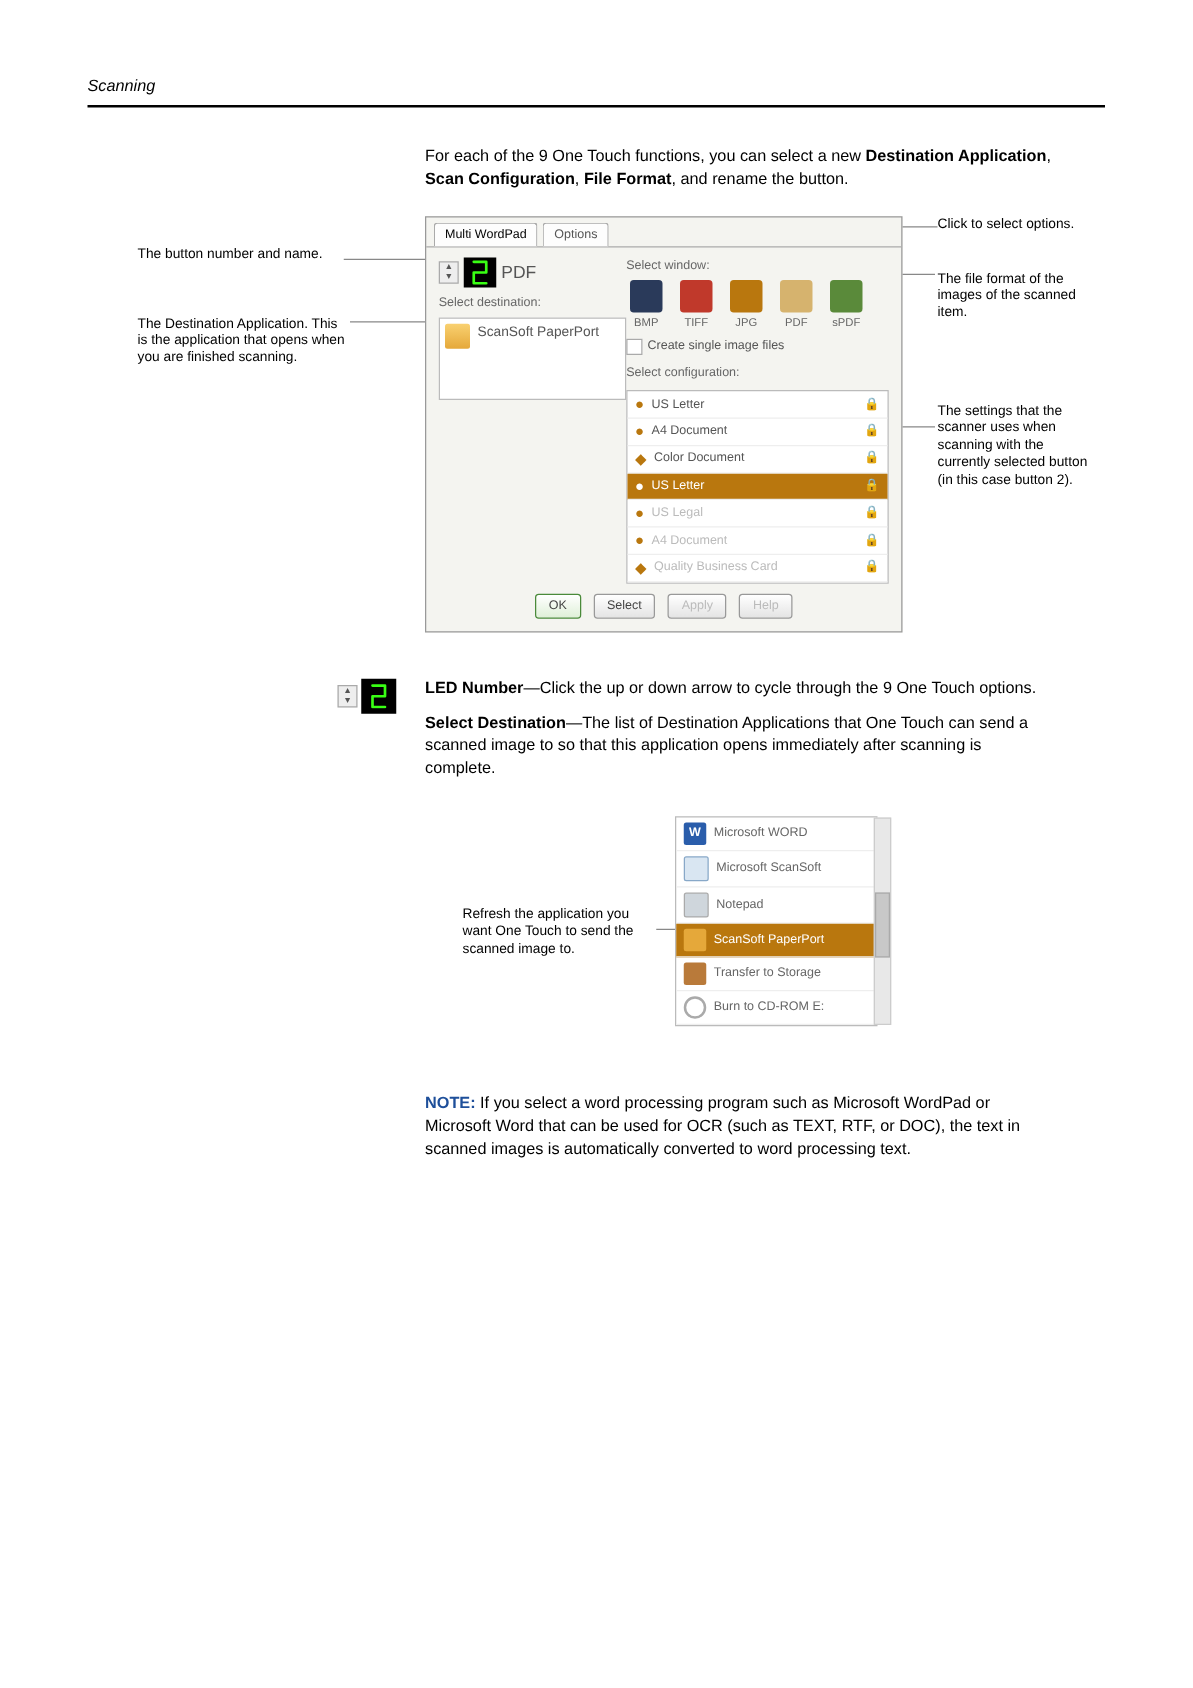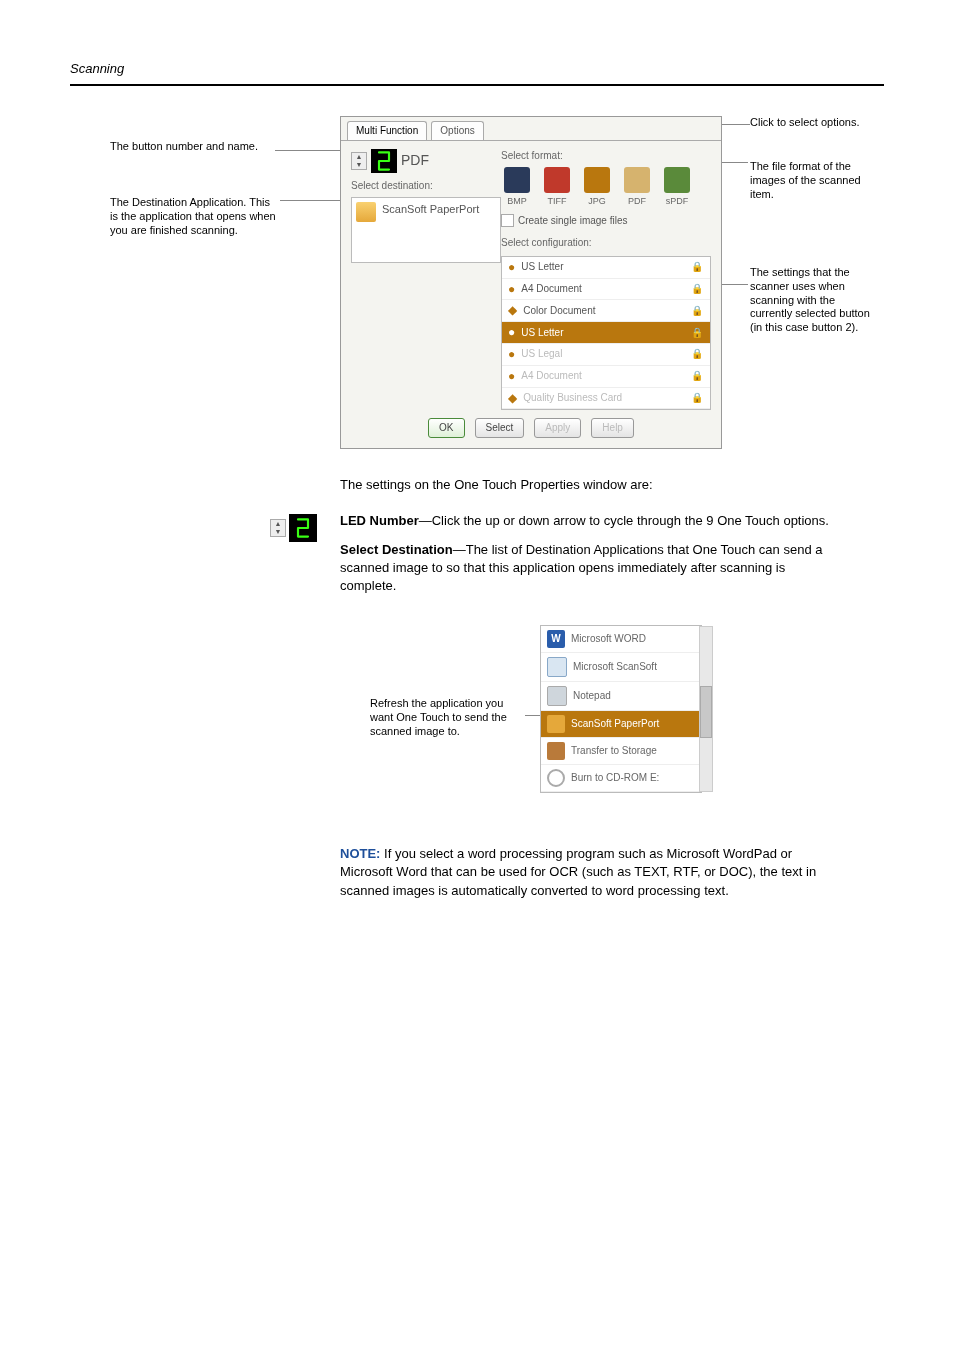--- a/index.html
+++ b/index.html
@@ -221,20 +221,23 @@
 </head>
 <body>
 <div class="page">
 
 
 
 <div class="header-running">Scanning</div>
 
 
 <div class="body-text">
+  <p>
+    <span>For each of the 9 One Touch functions, you can select a new </span><span class="bold">Destination Application</span><span>, </span><span class="bold">Scan Configuration</span><span>, </span><span class="bold">File Format</span><span>, and rename the button.</span>
+  </p>
 </div>
 
 
 <div class="diagram-wrap">
 
   <div class="annot" style="left:40px; top:24px; width:165px;">The button number and name.</div>
   <div class="annot-line" style="left:205px; top:34px; width:80px;"></div>
 
   <div class="annot" style="left:40px; top:80px; width:170px;">The Destination Application. This is the application that opens when you are finished scanning.</div>
   <div class="annot-line" style="left:210px; top:84px; width:75px;"></div>
@@ -243,21 +246,21 @@
   <div class="annot-line" style="left:540px; top:8px; width:140px;"></div>
 
   <div class="annot" style="left:680px; top:44px; width:120px;">The file format of the images of the scanned item.</div>
   <div class="annot-line" style="left:630px; top:46px; width:48px;"></div>
 
   <div class="annot" style="left:680px; top:150px; width:130px;">The settings that the scanner uses when scanning with the currently selected button (in this case button 2).</div>
   <div class="annot-line" style="left:634px; top:168px; width:44px;"></div>
 
   <div class="dialog">
     <div class="dlg-tabs">
-      <span class="tab">Multi Function</span>
+      <span class="tab">Multi WordPad</span>
       <span class="tab">Options</span>
     </div>
     <div class="dlg-body">
       <div class="row">
         <div class="left-col">
           <div class="led-box">
             <div class="spinner">
               <div>▲</div>
               <div>▼</div>
             </div>
@@ -268,21 +271,21 @@
             </div>
             <span class="pdf-text">PDF</span>
           </div>
           <div class="label-small">Select destination:</div>
           <div class="dest-list">
             <div class="folder-icon"></div>
             <span>ScanSoft PaperPort</span>
           </div>
         </div>
         <div class="right-col">
-          <div class="label-small">Select format:</div>
+          <div class="label-small">Select window:</div>
           <div class="format-icons">
             <div class="fmt">
                   <div class="fmt-icon fmt-bmp"></div>
                   <span>BMP</span>
                 </div>
             <div class="fmt">
                   <div class="fmt-icon fmt-tiff"></div>
                   <span>TIFF</span>
                 </div>
             <div class="fmt">
@@ -361,23 +364,20 @@
       <div class="bottom-btns">
         <span class="btn ok-btn">OK</span>
         <span class="btn">Select</span>
         <span class="btn disabled">Apply</span>
         <span class="btn disabled">Help</span>
       </div>
     </div>
   </div>
 </div>
 
-<div class="body-text">
-  <p>The settings on the One Touch Properties window are:</p>
-</div>
 
 <div class="led-standalone">
   <div class="spinner">
     <div>▲</div>
     <div>▼</div>
   </div>
   <div class="led-number">
     <svg viewBox="0 0 20 28">
       <path d="M3 2h14 M17 2v12 M3 14h14 M3 14v12 M3 26h14" stroke="#39FF14" stroke-width="3" fill="none" stroke-linecap="round"></path>
     </svg>

